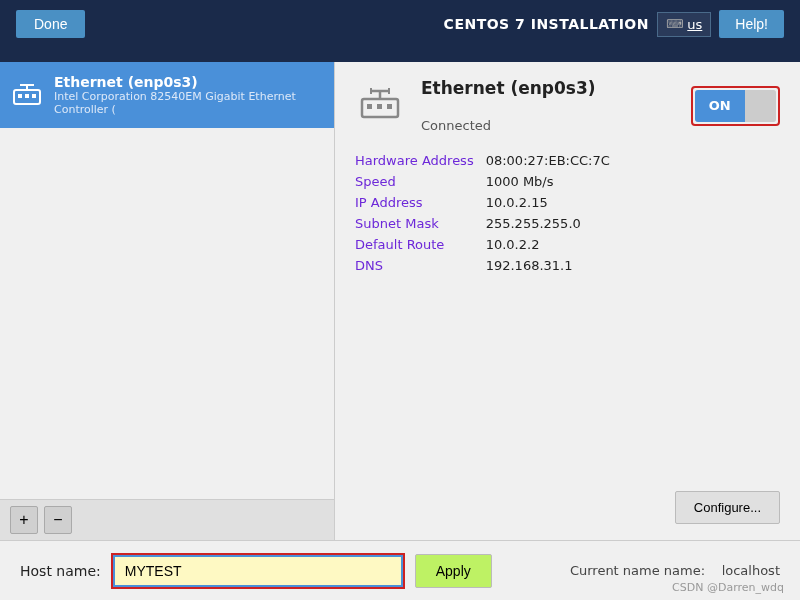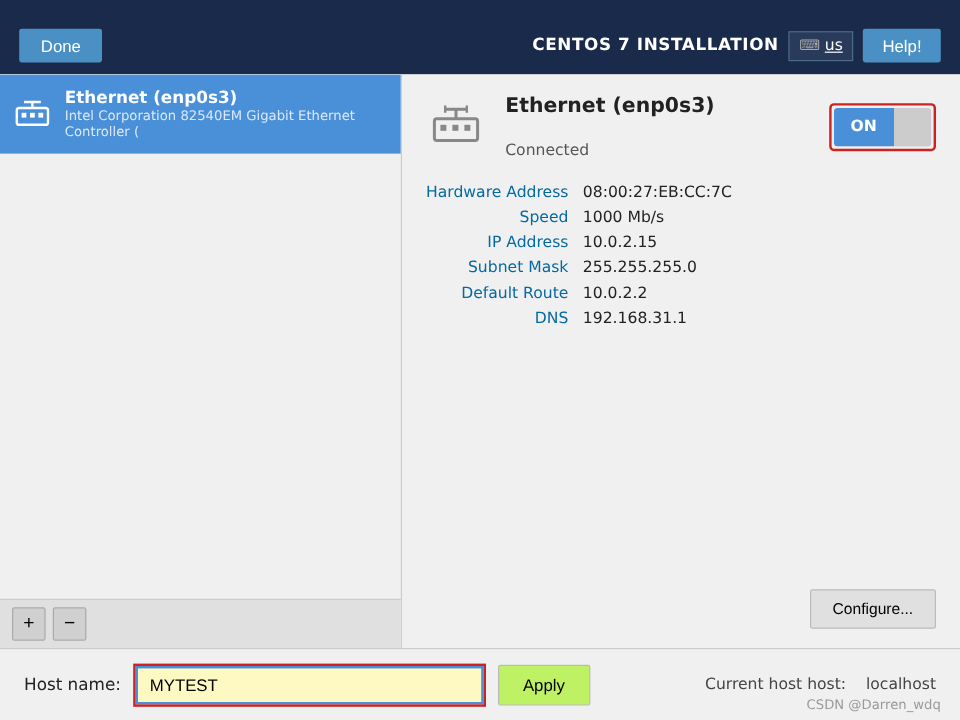--- a/index.html
+++ b/index.html
@@ -9,21 +9,21 @@
       font-family: 'DejaVu Sans', Arial, sans-serif;
       background: #e8e8e8;
       overflow: hidden;
       position: relative;
     }
 
     
     .header {
       display: flex;
       justify-content: space-between;
-      align-items: flex-end;
+      align-items: flex-start;
       background: #1a2a4a;
       padding: 10px 16px;
       height: 62px;
     }
     .header-left {
       display: flex;
       align-items: center;
       gap: 16px;
     }
     .done-button {
@@ -210,23 +210,23 @@
       cursor: pointer;
     }
 
     .network-details {
       display: grid;
       grid-template-columns: auto 1fr;
       gap: 6px 12px;
       margin-bottom: 16px;
     }
     .detail-label {
-      color: #0369a1;
-      font-size: 13px;
-      text-align: right;
+      color: #6d28d9;
+      font-size: 13px;
+      text-align: left;
     }
     .detail-value {
       color: #222;
       font-size: 13px;
     }
 
     .configure-btn {
       align-self: flex-end;
       margin-top: auto;
       background: #e0e0e0;
@@ -377,19 +377,19 @@
 
     <button class="configure-btn">Configure...</button>
   </div>
 </div>
 
 <div class="bottom-bar">
   <label class="hostname-label">Host name:</label>
   <input class="hostname-input" type="text" value="MYTEST" style="">
   <button class="apply-button">Apply</button>
   <span class="current-hostname">
-    <span>Current host host:</span>
+    <span>Current name name:</span>
     &nbsp;&nbsp;
     <span>localhost</span>
   </span>
 </div>
 
 <span class="watermark">CSDN @Darren_wdq</span>
 
 </body></html>

